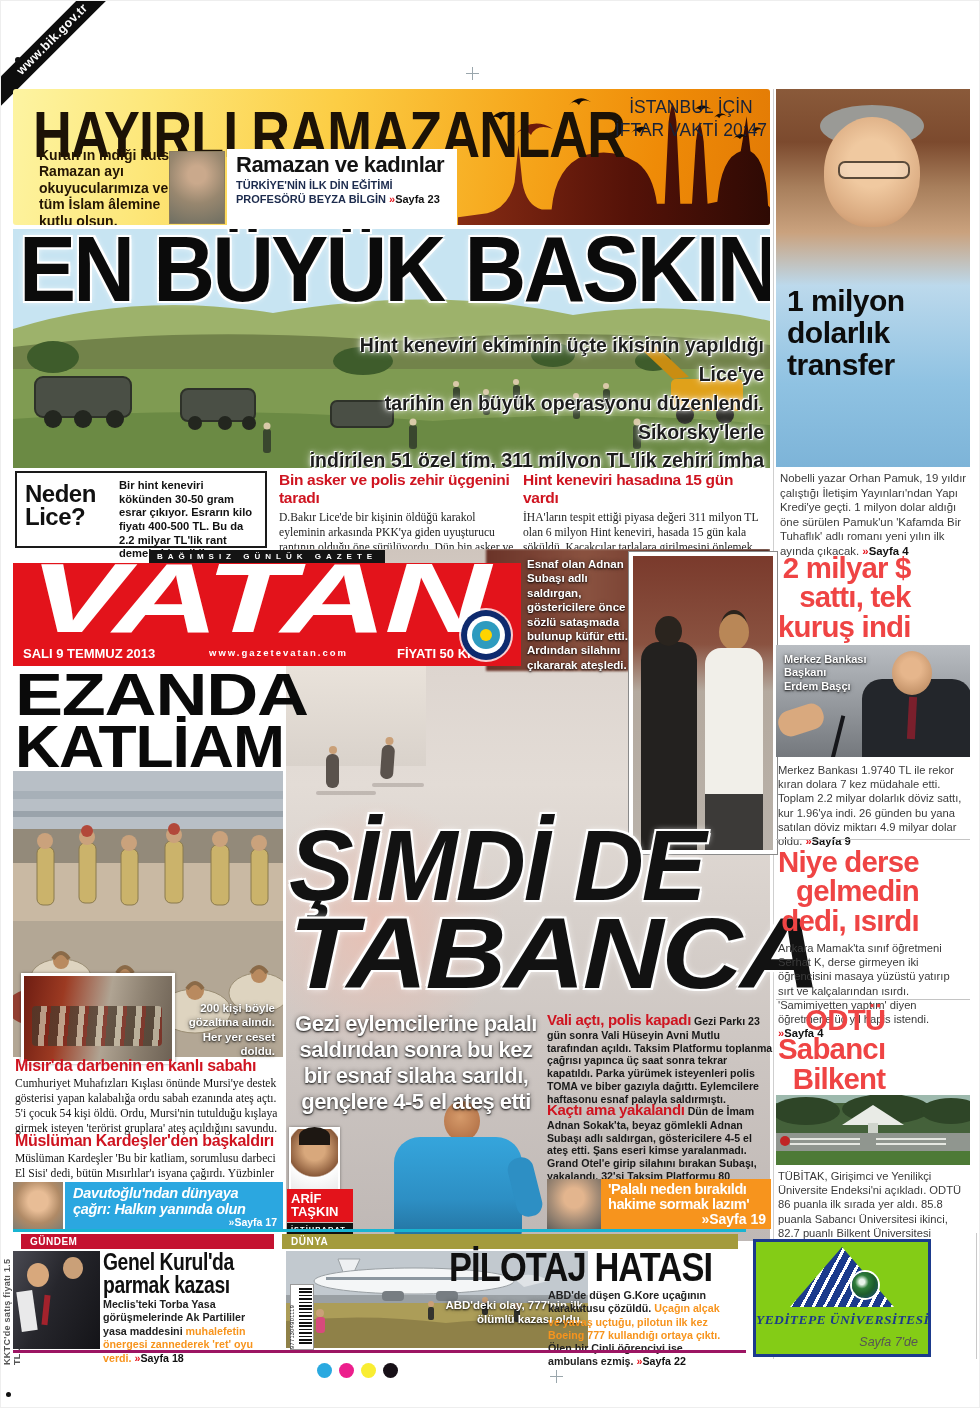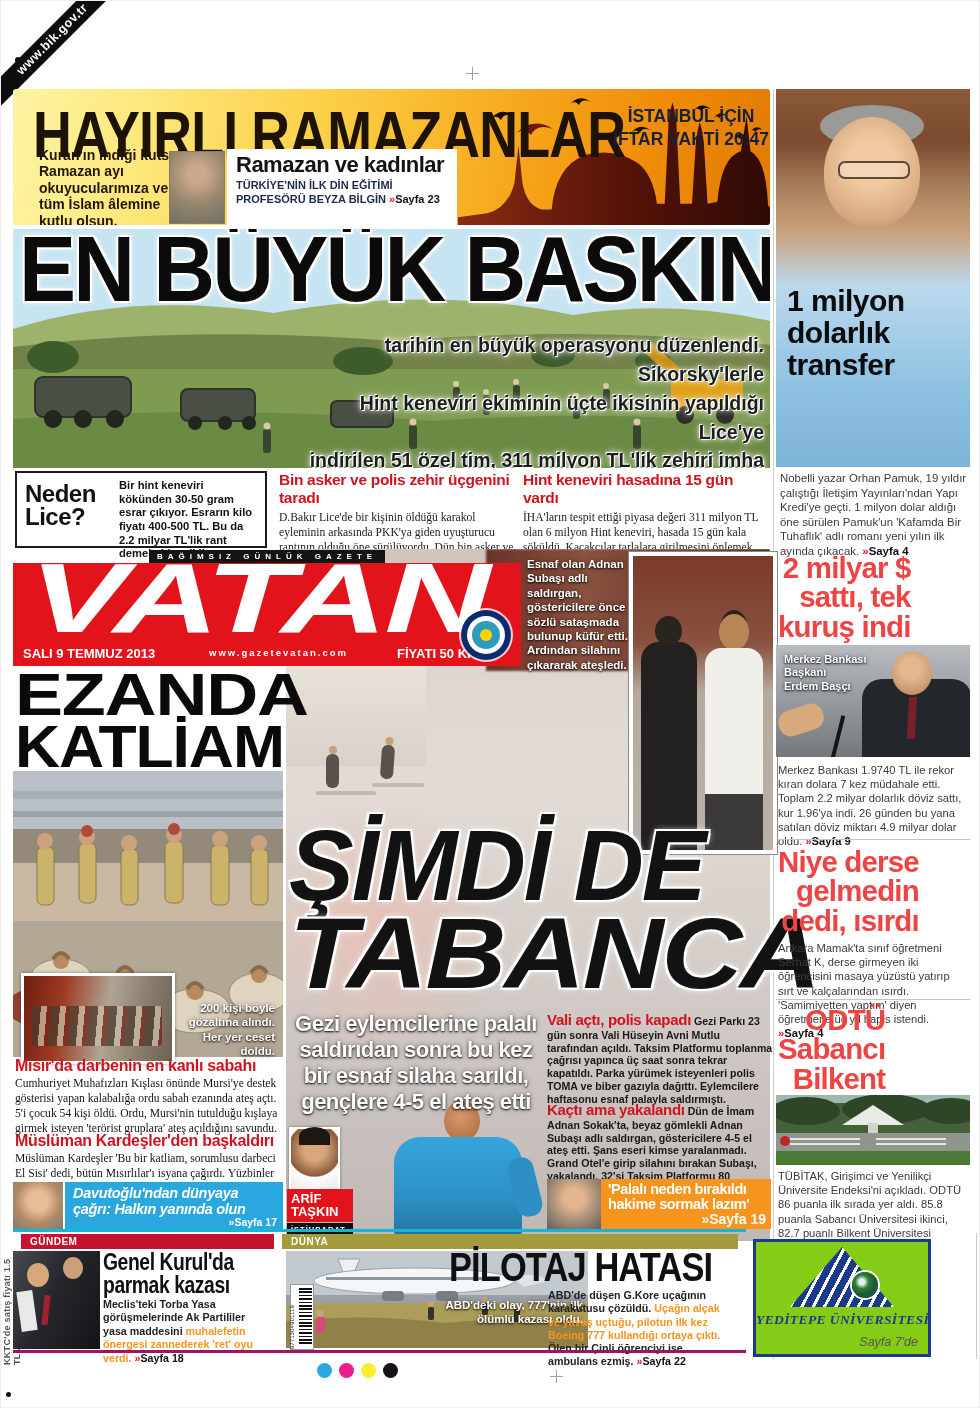--- a/index.html
+++ b/index.html
@@ -30,21 +30,21 @@
   #banner{left:12px;top:88px;width:757px;height:136px;overflow:hidden;border-radius:3px;
     background:linear-gradient(100deg,#fdf4a2 0%,#fde77a 18%,#fccd44 42%,#f6a71c 66%,#ef8b07 84%,#e27a05 100%);}
   #banner-title{left:20px;top:0px;font-size:64px;font-weight:800;letter-spacing:-1px;color:#1c1206;
     transform:scaleX(.84);transform-origin:0 0;line-height:1.45;}
   #banner-note{left:6px;top:58px;width:158px;font-size:14px;font-weight:700;line-height:1.17;color:#241503;margin-left:20px;}
   #beyza{left:156px;top:62px;width:54px;height:71px;border:1px solid #8a7c5e;
     background:radial-gradient(circle at 50% 32%,#caa98c 16%,#98876f 52%,#6f6f62 100%);}
   #rbox{left:214px;top:60px;width:230px;height:76px;background:#fff;box-sizing:border-box;padding:3px 9px;}
   #rbox-title{font-size:22px;font-weight:800;color:#131313;letter-spacing:-.5px;}
   .rbox-sub{font-size:11px;font-weight:700;color:#1c2b4d;line-height:1.3;}
-  #iftar{left:598px;top:16px;width:160px;text-align:center;font-size:17.5px;font-weight:700;color:#17223a;line-height:1.3;}
+  #iftar{left:598px;top:7px;width:160px;text-align:center;font-size:17.5px;font-weight:400;color:#17223a;line-height:1.3;}
   #mosque{right:0;bottom:0;width:312px;height:136px;}
   #birds{left:380px;top:4px;width:370px;height:62px;}
 
   
   #pamuk-photo{left:775px;top:88px;width:194px;height:378px;overflow:hidden;
     background:linear-gradient(180deg,#8a5a3a 0%,#7c4a2e 14%,#a87f5c 26%,#caa27e 38%,#bcd9ec 52%,#8fc2e2 78%,#7db4d8 100%);}
   .pamuk-face{left:48px;top:28px;width:96px;height:110px;border-radius:50% 50% 46% 46%;
     background:radial-gradient(circle at 50% 42%,#f0c9a0 30%,#d8a87e 72%,#b9845c 100%);}
   .pamuk-hair{left:44px;top:16px;width:104px;height:42px;border-radius:50%;background:#9a9a96;}
   .pamuk-glasses{left:62px;top:72px;width:68px;height:14px;border:2px solid #5a4a3a;border-radius:7px;background:rgba(255,255,255,.25);}
@@ -328,22 +328,22 @@
           <circle cx="503" cy="153" r="3"></circle>
         <circle cx="563" cy="167" r="3"></circle>
           <circle cx="593" cy="157" r="3"></circle>
           <circle cx="254" cy="197" r="3.5"></circle>
         <circle cx="400" cy="193" r="3.5"></circle>
           <circle cx="624" cy="193" r="3.5"></circle>
       </g>
     </svg>
     <div id="baskin-headline" class="abs nowrap outwhite">EN BÜYÜK BASKIN</div>
     <div id="baskin-sub" class="abs">
+      <span>Hint keneviri ekiminin üçte ikisinin yapıldığı Lice'ye</span>
       <span>tarihin en büyük operasyonu düzenlendi. Sikorsky'lerle</span>
-      <span>Hint keneviri ekiminin üçte ikisinin yapıldığı Lice'ye</span>
       <span>indirilen 51 özel tim, 311 milyon TL'lik zehiri imha etti</span>
     </div>
   </div>
 
   <div id="neden" class="abs">
     <div id="neden-title">Neden Lice?</div>
     <div id="neden-body">Bir hint keneviri kökünden 30-50 gram esrar çıkıyor. Esrarın kilo fiyatı 400-500 TL. Bu da 2.2 milyar TL'lik rant demek. Lice, iklim yapısı nedeniyle en önemli üretim alanı.</div>
   </div>
   <div id="blurb2" class="blurb">
     <div class="blurb-head">Bin asker ve polis zehir üçgenini taradı</div>

